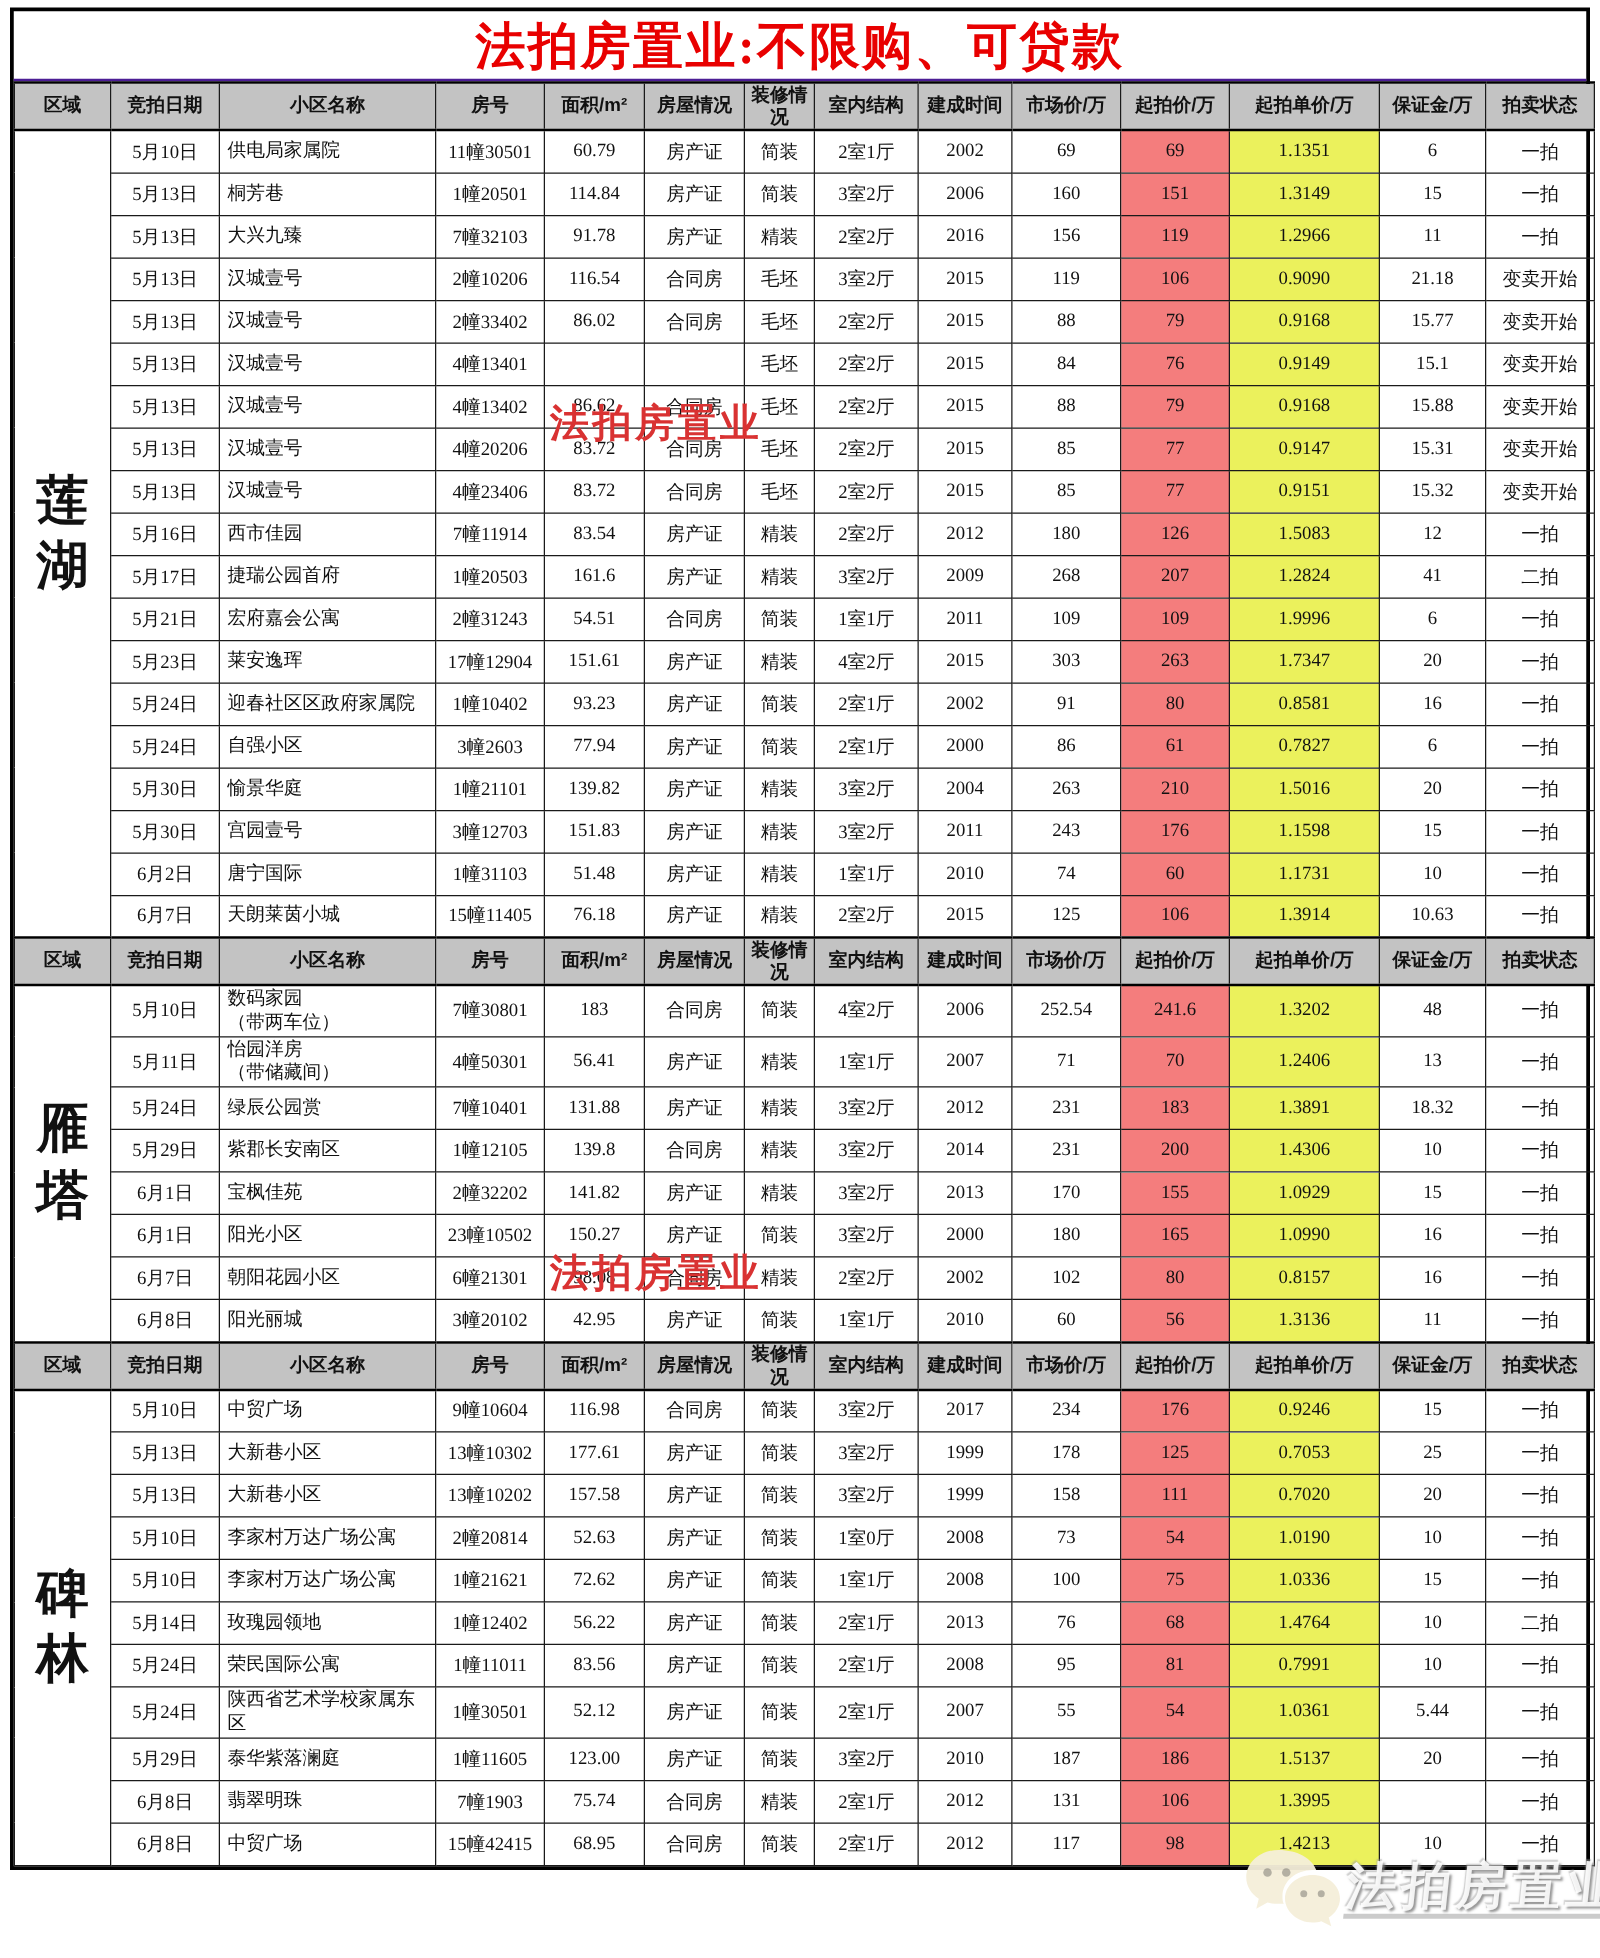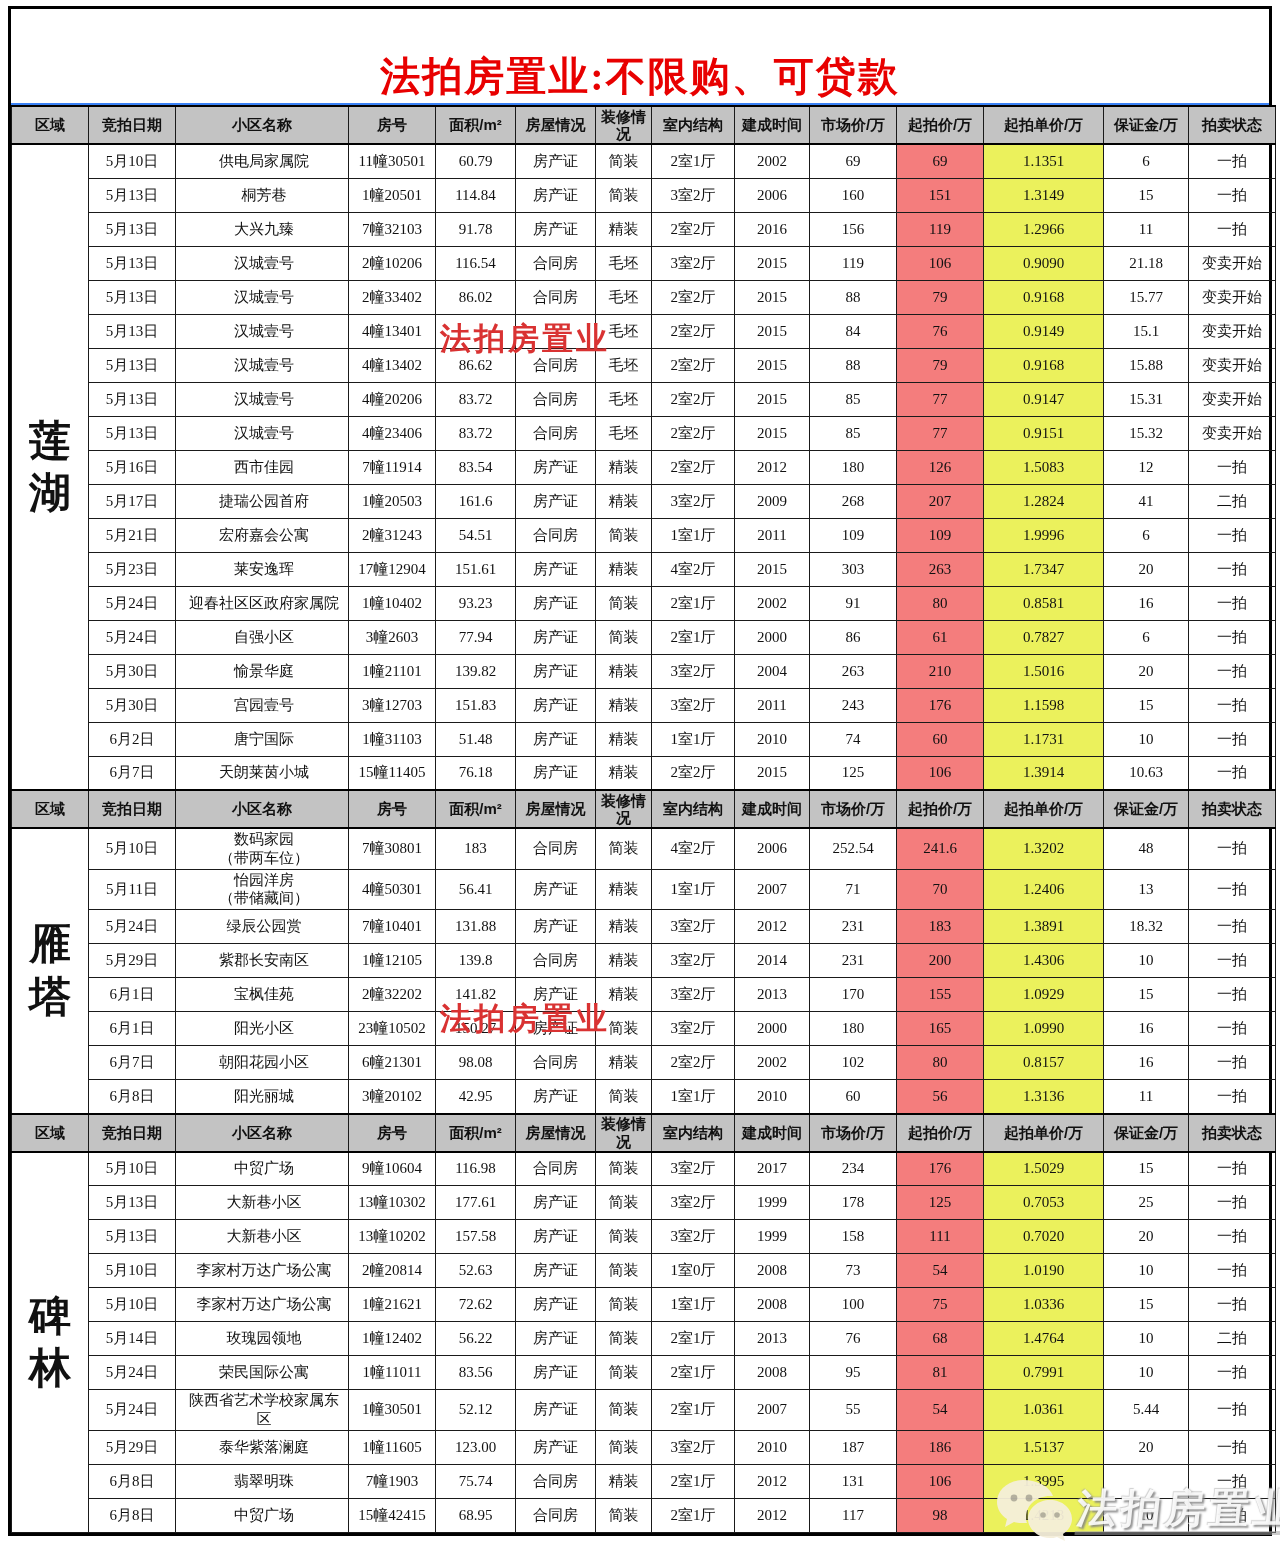--- a/index.html
+++ b/index.html
@@ -1,30 +1,30 @@
 <!DOCTYPE html>
 <html style="--header-bg: #c3c3c3; --start-bg: #f47d7d; --unit-bg: #ebf15c; --title-red: #e80000; --wm-red: #d93232;"><head>
 <meta charset="utf-8">
 <style>
   html,body{margin:0;padding:0;background:#ffffff;}
   .page{position:relative;width:1280px;height:1566px;background:#fff;
         font-family:"Liberation Serif","DejaVu Serif",serif;color:#111;box-sizing:border-box;}
   .outer{position:absolute;left:8px;top:6px;width:1264px;border:3px solid #000;box-sizing:border-box;background:#fff;}
   .title1,.title2{width:100%;text-align:center;font-weight:900;color:var(--title-red,#e80000);
         font-size:40px;letter-spacing:2px;line-height:1.1;box-sizing:border-box;}
-  .title1{padding:6px 0 4px 0;border-bottom:2px solid #3b82f6;margin-top:40px;}
+  .title1{padding:6px 0 4px 0;border-bottom:2px solid #4c1d95;}
   .title2{padding:4px 0 4px 0;}
   table{border-collapse:collapse;table-layout:fixed;width:100%;}
   td,th{border:1px solid #1a1a1a;text-align:center;vertical-align:middle;
         font-size:15px;padding:1px 2px;overflow:hidden;box-sizing:border-box;}
   tr.head-row th{background:var(--header-bg,#c3c3c3);
         font-family:"Liberation Sans","DejaVu Sans",sans-serif;font-weight:700;
         border-top:2px solid #000;border-bottom:2px solid #000;height:38px;line-height:1.15;padding:0 1px;}
   tr.data-row{height:34px;}
-  td.c-name{text-align:center;padding-left:6px;line-height:1.25;}
+  td.c-name{text-align:left;padding-left:6px;line-height:1.25;}
   td.c-name .nm2{font-weight:400;}
   td.c-start{background:var(--start-bg,#f47d7d);}
   td.c-unit{background:var(--unit-bg,#ebf15c);}
   td.region{font-family:"Liberation Sans","DejaVu Sans",sans-serif;background:#fff;}
   td.region .rchar{font-size:42px;font-weight:700;line-height:1.25;
         font-family:"Liberation Serif","DejaVu Serif",serif;}
   
   .wm-red{position:absolute;color:var(--wm-red,#d93232);font-weight:900;font-size:31px;
         letter-spacing:3px;font-family:"Liberation Serif","DejaVu Serif",serif;
         white-space:nowrap;pointer-events:none;}
@@ -537,21 +537,21 @@
             <td class="c-date">5月10日</td>
             <td class="c-name">中贸广场</td>
             <td class="c-room">9幢10604</td>
             <td class="c-area">116.98</td>
             <td class="c-house">合同房</td>
             <td class="c-deco">简装</td>
             <td class="c-layout">3室2厅</td>
             <td class="c-year">2017</td>
             <td class="c-market">234</td>
             <td class="c-start">176</td>
-            <td class="c-unit">1.5029</td>
+            <td class="c-unit">0.9246</td>
             <td class="c-deposit">15</td>
             <td class="c-status">一拍</td>
           </tr>
           <tr class="data-row">
             <td class="c-date">5月13日</td>
             <td class="c-name">大新巷小区</td>
             <td class="c-room">13幢10302</td>
             <td class="c-area">177.61</td>
             <td class="c-house">房产证</td>
             <td class="c-deco">简装</td>

